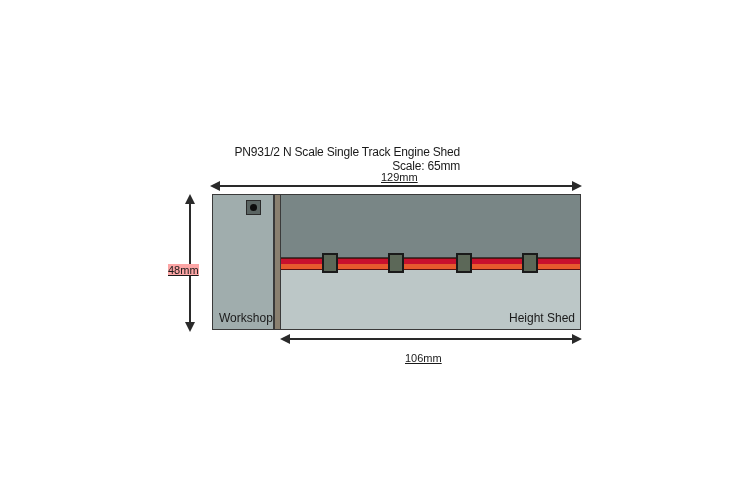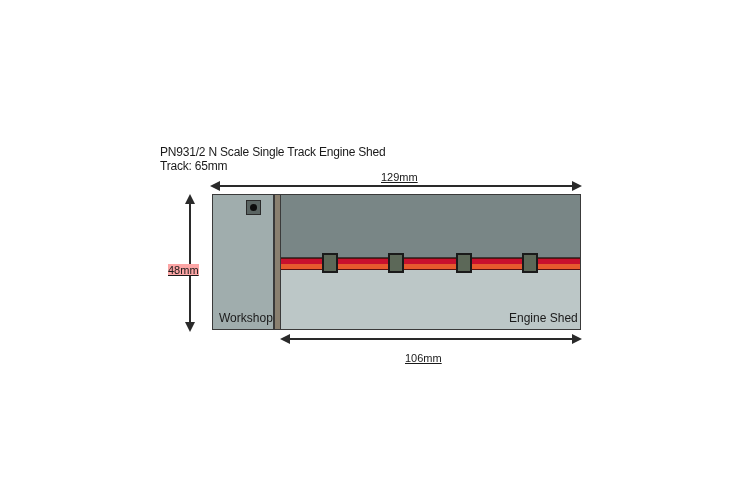--- a/index.html
+++ b/index.html
@@ -1,18 +1,18 @@
 <!DOCTYPE html>
 <html><head>
 <meta charset="utf-8">
 <style>
   html,body{margin:0;padding:0;background:#ffffff;}
   body{width:750px;height:504px;position:relative;overflow:hidden;font-family:"Liberation Sans",sans-serif;color:#1a1a1a;}
   .abs{position:absolute;}
-  .title{left:160px;top:145px;width:300px;text-align:left;font-size:12px;line-height:14px;letter-spacing:-0.2px;}
+  .title{left:160px;top:145px;width:300px;text-align:right;font-size:12px;line-height:14px;letter-spacing:-0.2px;}
   .dimlabel{font-size:11px;text-decoration:underline;}
   .hline{height:2px;background:#2a2a2a;}
   .vline{width:2px;background:#2a2a2a;}
   .arrow-l{width:0;height:0;border-top:5px solid transparent;border-bottom:5px solid transparent;border-right:10px solid #2a2a2a;}
   .arrow-r{width:0;height:0;border-top:5px solid transparent;border-bottom:5px solid transparent;border-left:10px solid #2a2a2a;}
   .arrow-u{width:0;height:0;border-left:5px solid transparent;border-right:5px solid transparent;border-bottom:10px solid #2a2a2a;}
   .arrow-d{width:0;height:0;border-left:5px solid transparent;border-right:5px solid transparent;border-top:10px solid #2a2a2a;}
   .workshop{left:212px;top:194px;width:62px;height:136px;background:#a0adad;border:1px solid #3a3a3a;box-sizing:border-box;}
   .divider{left:274px;top:194px;width:7px;height:136px;background:#8a8070;border:1px solid #3a3a3a;box-sizing:border-box;}
   .roof{left:281px;top:194px;width:300px;height:64px;background:#798686;border:1px solid #3a3a3a;border-left:none;box-sizing:border-box;}
@@ -22,21 +22,21 @@
   .sleeper{width:16px;height:20px;background:#5c6858;border:2px solid #1a1a1a;box-sizing:border-box;top:253px;}
   .vent{left:246px;top:200px;width:15px;height:15px;background:#5a6462;border:1px solid #2a2a2a;box-sizing:border-box;}
   .vent-dot{left:250px;top:204px;width:7px;height:7px;background:#0d0d0d;border-radius:50%;}
   .zone-label{font-size:12px;text-align:right;}
 </style>
 </head>
 <body>
 
 <div class="abs title">
   <div>PN931/2 N Scale Single Track Engine Shed</div>
-  <div>Track: 65mm</div>
+  <div>Scale: 65mm</div>
 </div>
 
 <div class="abs hline" style="left:218px;top:185px;width:356px;"></div>
 <div class="abs arrow-l" style="left:210px;top:181px;"></div>
 <div class="abs arrow-r" style="left:572px;top:181px;"></div>
 <div class="abs dimlabel" style="left:381px;top:171px;">129mm</div>
 
 <div class="abs vline" style="left:189px;top:202px;height:122px;"></div>
 <div class="abs arrow-u" style="left:185px;top:194px;"></div>
 <div class="abs arrow-d" style="left:185px;top:322px;"></div>
@@ -49,18 +49,18 @@
 <div class="abs roof"></div>
 <div class="abs floor"></div>
 <div class="abs rail-top"></div>
 <div class="abs rail-bot"></div>
 <div class="abs sleeper" style="left:322px;"></div>
 <div class="abs sleeper" style="left:388px;"></div>
 <div class="abs sleeper" style="left:456px;"></div>
 <div class="abs sleeper" style="left:522px;"></div>
 
 <div class="abs zone-label" style="left:219px;top:311px;">Workshop</div>
-<div class="abs zone-label" style="left:509px;top:311px;">Engine Shed</div>
+<div class="abs zone-label" style="left:509px;top:311px;">Height Shed</div>
 
 <div class="abs hline" style="left:288px;top:338px;width:286px;"></div>
 <div class="abs arrow-l" style="left:280px;top:334px;"></div>
 <div class="abs arrow-r" style="left:572px;top:334px;"></div>
 <div class="abs dimlabel" style="left:405px;top:352px;">106mm</div>
 
 </body></html>

